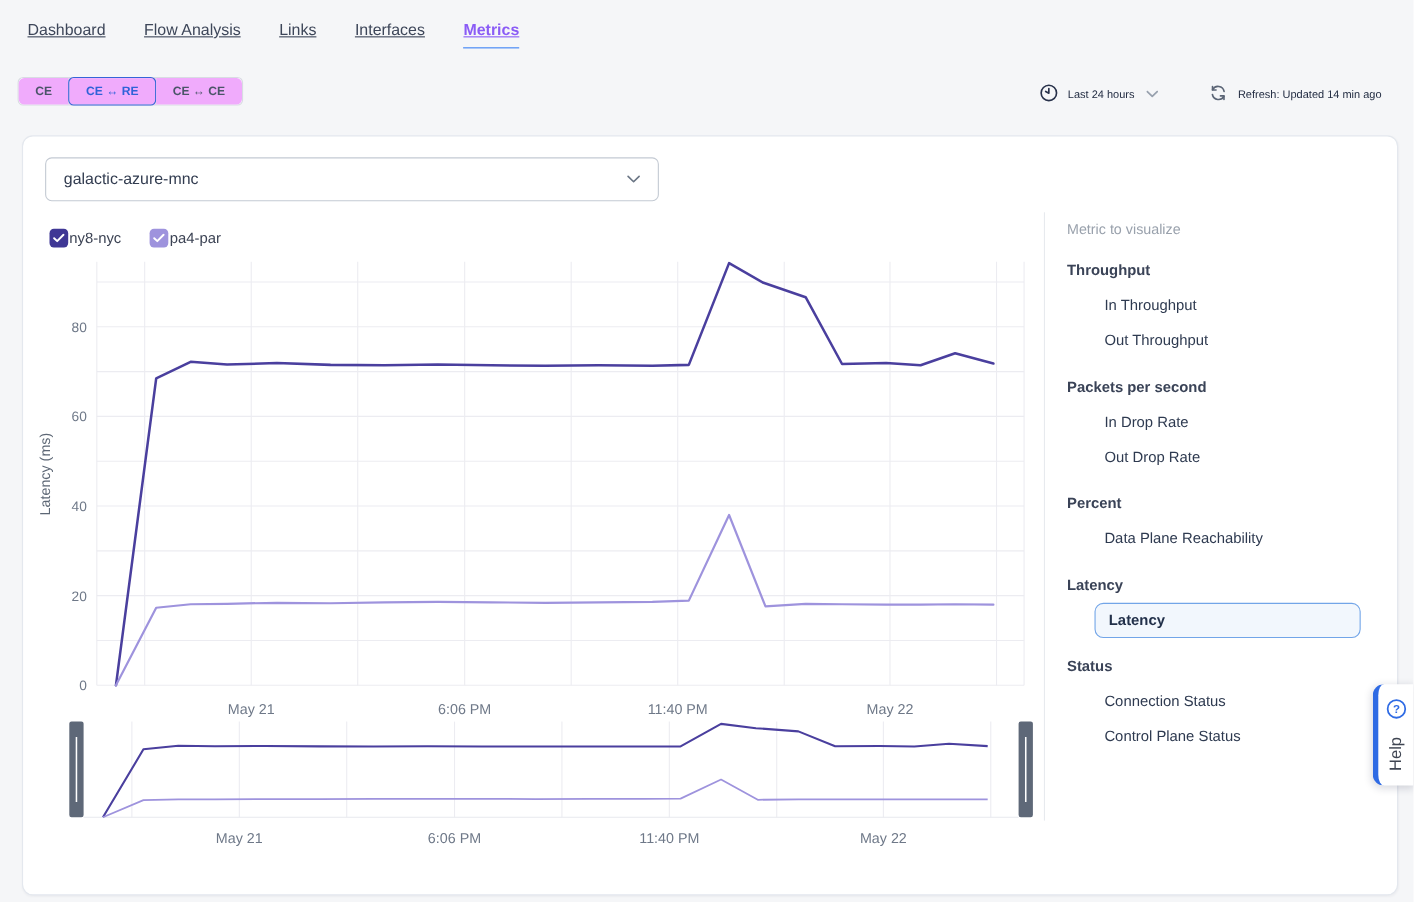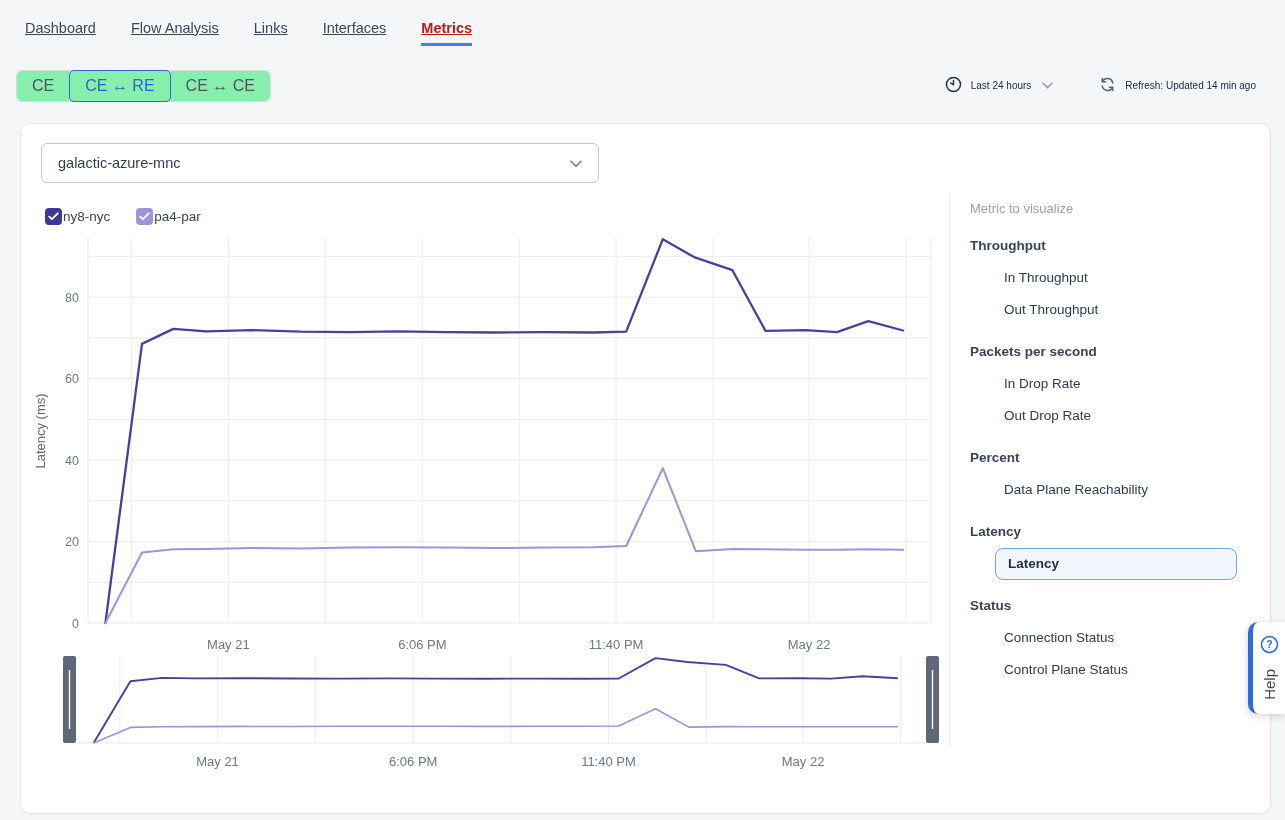--- a/index.html
+++ b/index.html
@@ -5,26 +5,26 @@
   html,body{margin:0;padding:0;}
   body{
     width:1285px;height:820px;position:relative;overflow:hidden;
     background:#f5f6f8;
     font-family:"Liberation Sans",sans-serif;
     -webkit-font-smoothing:antialiased;
   }
   
   .topnav{position:absolute;left:25px;top:20px;display:flex;gap:35px;}
   .topnav .tab{font-size:14.5px;color:#3d4659;padding-bottom:7px;cursor:pointer;white-space:nowrap;text-decoration:underline;}
-  .topnav .tab.active{color:#b91c1c;font-weight:700;border-bottom:3px solid #3b82f6;}
+  .topnav .tab.active{color:#8b5cf6;font-weight:700;border-bottom:1px solid #3b82f6;}
   
   .filter-group{position:absolute;left:16px;top:70px;display:flex;background:#fff;
     border:1px solid #d8dce2;border-radius:5px;}
-  .filter-btn{padding:6px 15px;font-size:16px;color:#4a5568;background:#86efac;position:relative;
-    border-right:1px solid #d8dce2;cursor:pointer;white-space:nowrap;}
+  .filter-btn{padding:6px 15px;font-size:11px;color:#4a5568;background:#f0abfc;position:relative;
+    border-right:1px solid #d8dce2;cursor:pointer;white-space:nowrap;font-weight:bold;}
   .filter-btn:first-child{border-radius:5px 0 0 5px;}
   .filter-btn:last-child{border-right:none;border-radius:0 5px 5px 0;}
   .filter-btn.selected{color:#2f62d8;}
   .filter-btn.selected::after{content:'';position:absolute;inset:-1px;border:1px solid #3565d7;
     border-radius:5px;pointer-events:none;}
   
   .time-controls{position:absolute;top:76px;right:29px;display:flex;align-items:center;
     font-size:10px;color:#222c42;}
   .time-controls .grp{display:flex;align-items:center;gap:9px;}
   .time-controls .spacer{width:46px;}

